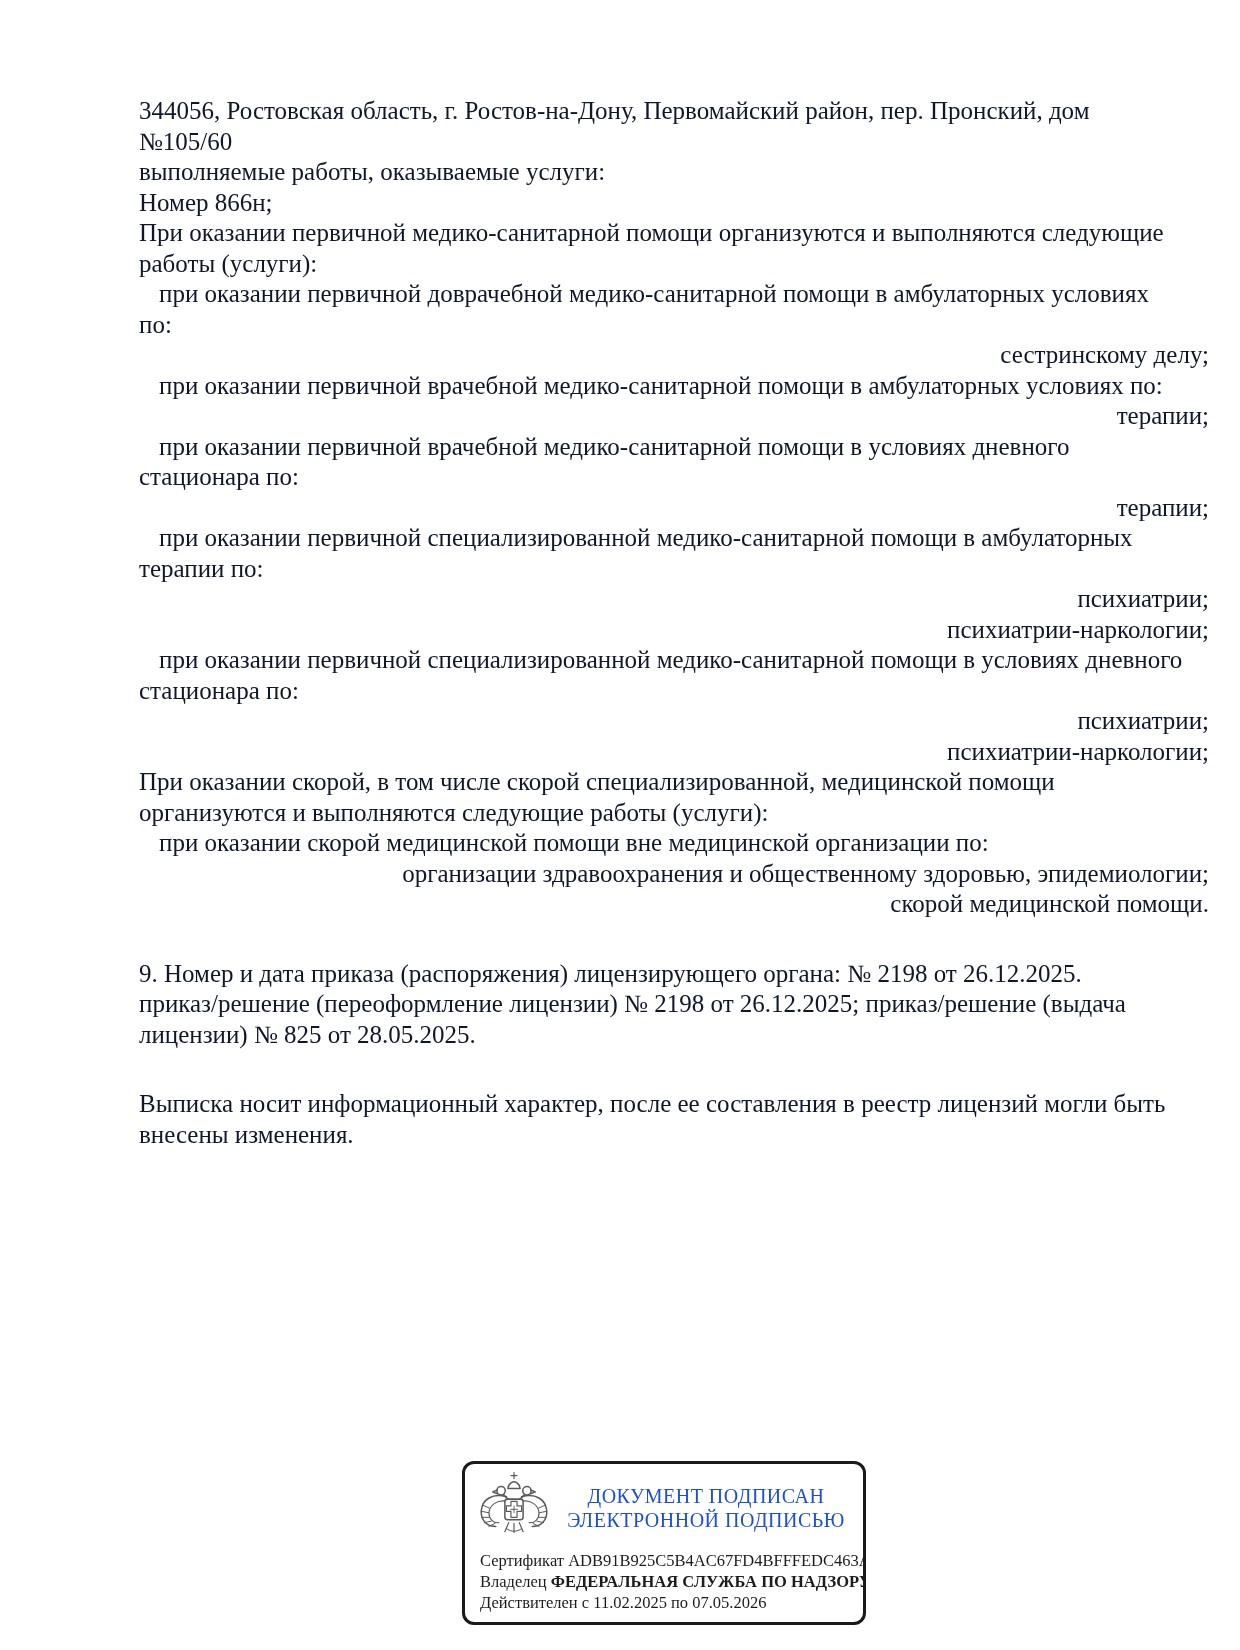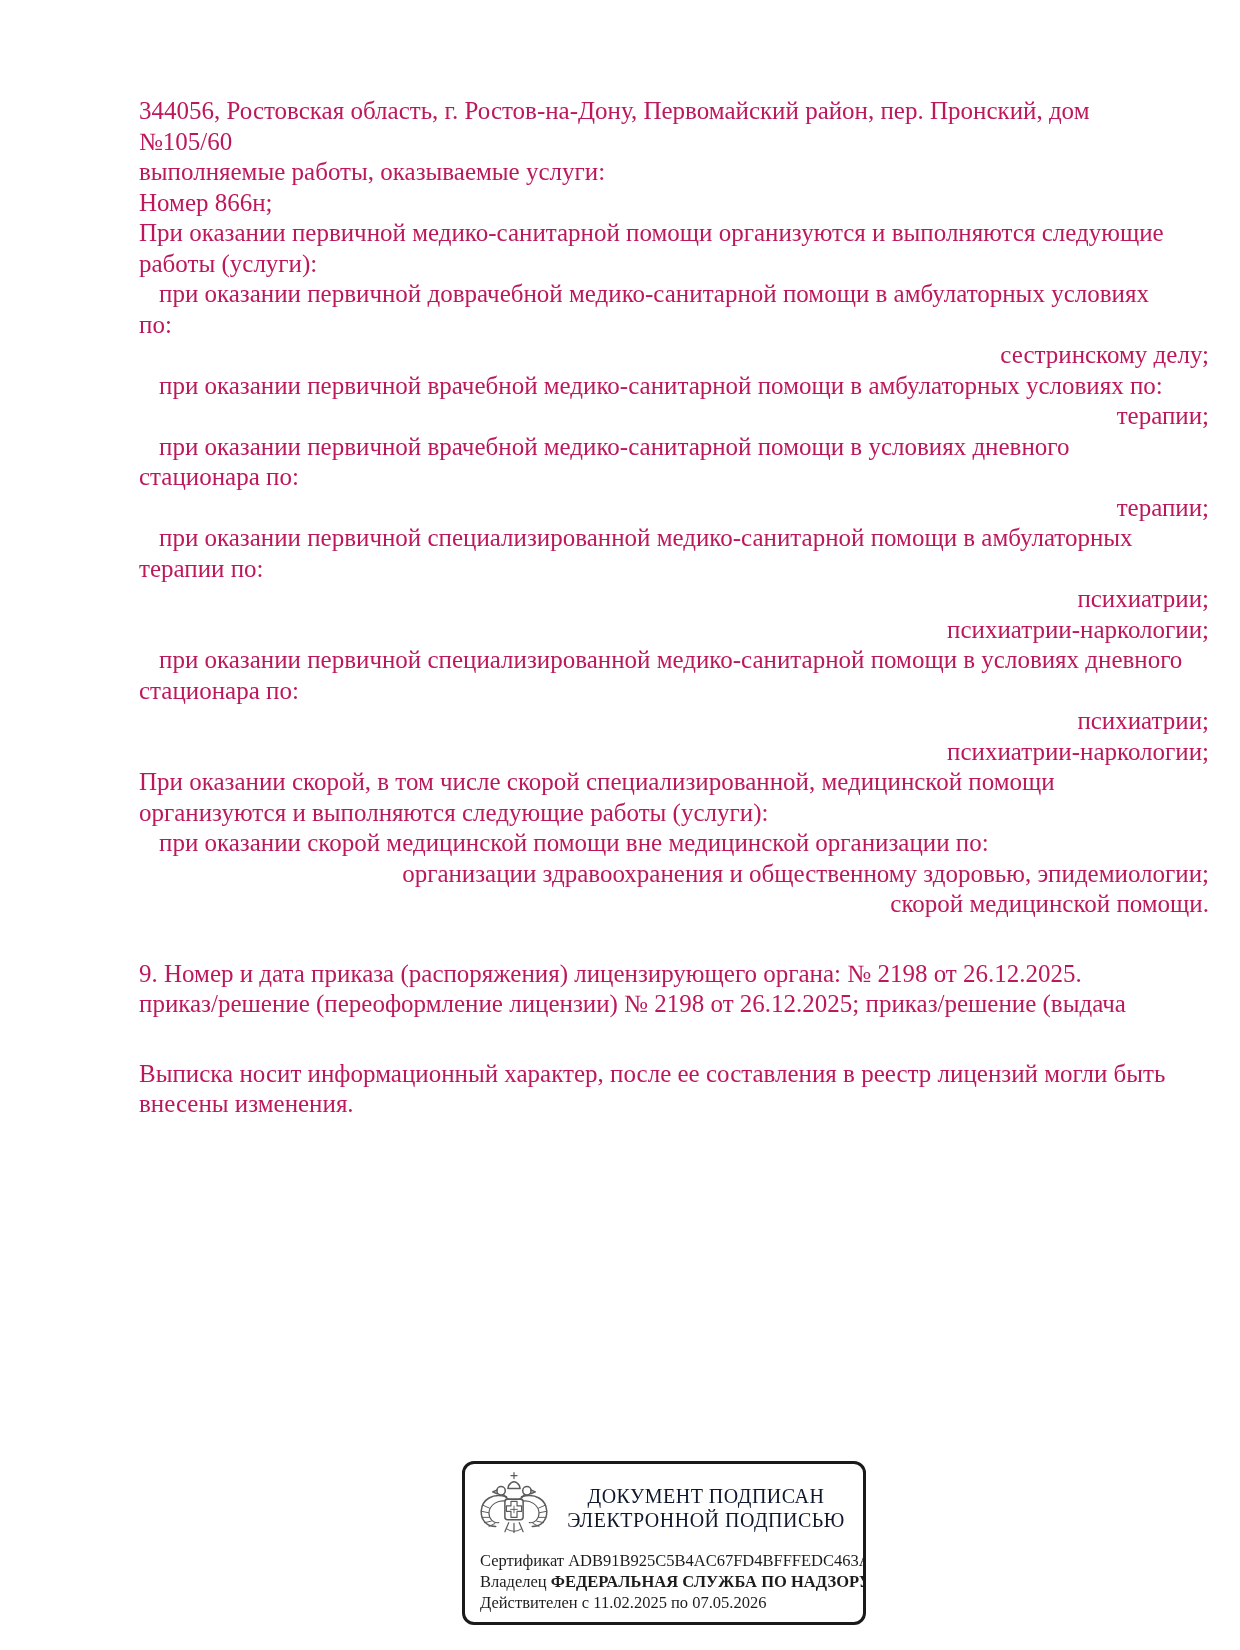--- a/index.html
+++ b/index.html
@@ -11,21 +11,21 @@
     font-family:"Liberation Serif", serif;
     color:#000000;
   }
   
   .doc{
     position:absolute;
     left:139px;top:96px;
     width:1070px;
     font-size:25px;
     line-height:30.5px;
-    color:#be185d;
+    color:#0f172a;
     text-align:left;
   }
   .line{white-space:nowrap;}
   .ind0{padding-left:0;}
   .ind1{padding-left:20px;}
   .ind2{padding-left:31px;text-align:right;}
   .gap{margin-top:39px;}
   
   .stamp{
     position:absolute;
@@ -43,21 +43,21 @@
     width:76px;height:76px;
   }
   .stamp-title{
     position:absolute;
     left:88px;top:20px;
     width:306px;
     text-align:center;
     font-size:20px;
     line-height:24px;
     letter-spacing:0.5px;
-    color:#0f172a;
+    color:#1d4ed8;
   }
   .stamp-info{
     position:absolute;
     left:15px;top:86px;
     width:386px;
     font-size:16.5px;
     line-height:21px;
     color:#1c1c1c;
   }
   .info-line{white-space:nowrap;overflow:hidden;}
@@ -89,20 +89,21 @@
     <div class="line ind0">стационара по:</div>
     <div class="line ind2">психиатрии;</div>
     <div class="line ind2">психиатрии-наркологии;</div>
     <div class="line ind0">При оказании скорой, в том числе скорой специализированной, медицинской помощи</div>
     <div class="line ind0">организуются и выполняются следующие работы (услуги):</div>
     <div class="line ind1">при оказании скорой медицинской помощи вне медицинской организации по:</div>
     <div class="line ind2">организации здравоохранения и общественному здоровью, эпидемиологии;</div>
     <div class="line ind2">скорой медицинской помощи.</div>
     <div class="line ind0 gap">9. Номер и дата приказа (распоряжения) лицензирующего органа: № 2198 от 26.12.2025.</div>
     <div class="line ind0">приказ/решение (переоформление лицензии) № 2198 от 26.12.2025; приказ/решение (выдача</div>
+    <div class="line ind0">лицензии) № 825 от 28.05.2025.</div>
     <div class="line ind0 gap">Выписка носит информационный характер, после ее составления в реестр лицензий могли быть</div>
     <div class="line ind0">внесены изменения.</div>
   </div>
 
 <div class="stamp">
 
   <svg class="emblem" viewBox="0 0 100 100" aria-hidden="true">
     <g fill="none" stroke="#5b5b5b" stroke-width="2" stroke-linecap="round" stroke-linejoin="round">
 
       <path d="M50 2 v8 M46 6 h8" stroke-width="1.6"></path>

